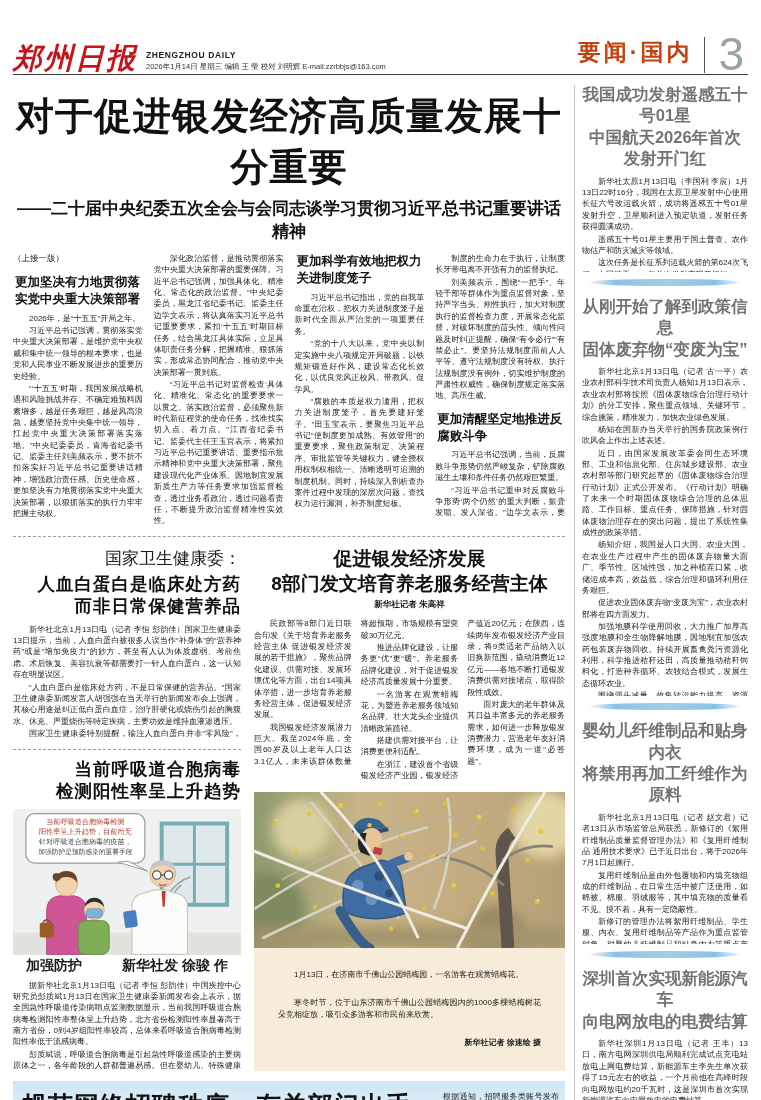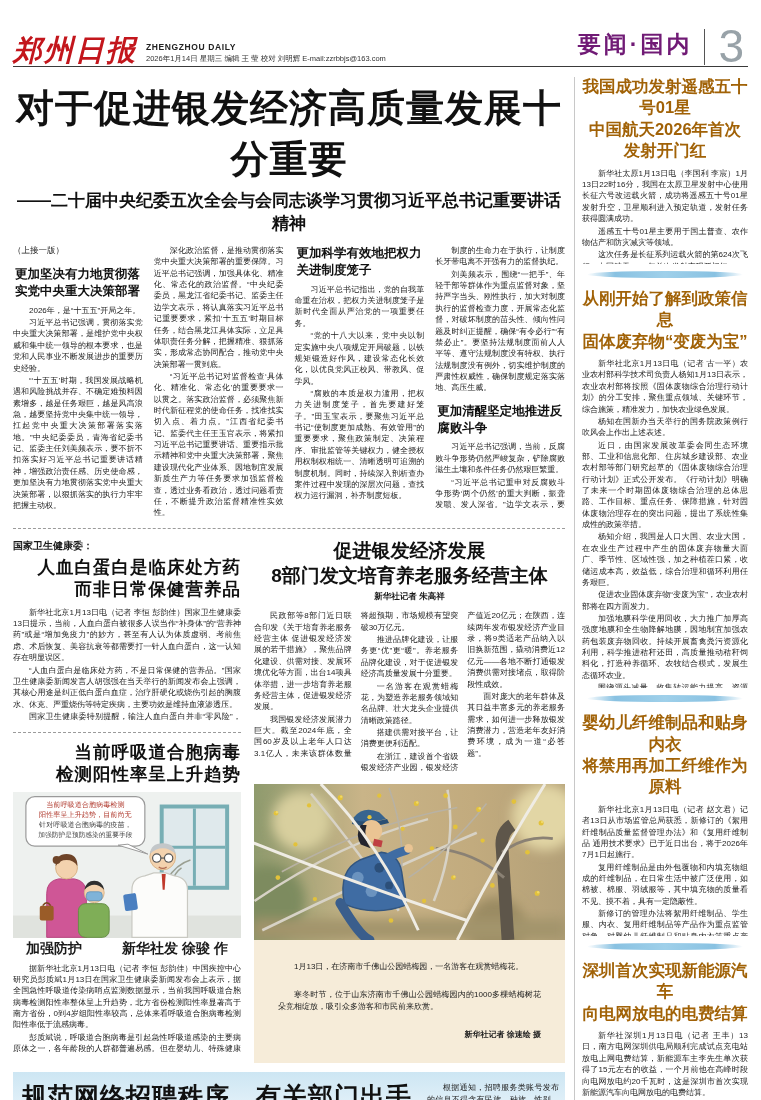--- a/index.html
+++ b/index.html
@@ -1,66 +1,66 @@
 <!DOCTYPE html>
 <html><head>
 <meta charset="utf-8">
 <style>
   html,body{margin:0;padding:0;background:#fff;}
   body{width:761px;height:1100px;overflow:hidden;font-family:"Liberation Sans","DejaVu Sans",sans-serif;color:#1b1b1b;}
   .page{padding:0 13px;}
   
-  .masthead{display:flex;justify-content:space-between;align-items:flex-end;padding-top:29px;border-bottom:1.5px solid #3a3a3a;padding-bottom:1px;}
+  .masthead{display:flex;justify-content:space-between;align-items:flex-end;padding-top:37px;border-bottom:1.5px solid #3a3a3a;padding-bottom:1px;}
   .mast-left{display:flex;align-items:flex-end;gap:9px;}
   .logo{font-family:"Liberation Serif","DejaVu Serif",serif;font-weight:bold;font-style:italic;font-size:29px;line-height:.95;color:#c3161c;letter-spacing:2px;}
   .mast-info{padding-bottom:1px;}
   .mast-en{font-size:8.5px;font-weight:bold;letter-spacing:.6px;color:#222;}
   .mast-date{font-size:7.5px;color:#333;margin-top:2px;white-space:nowrap;}
   .mast-right{display:flex;align-items:flex-end;}
-  .section-label{font-size:23px;font-weight:bold;letter-spacing:3px;color:#701a75;padding:0 12px 5px 0;}
+  .section-label{font-size:23px;font-weight:bold;letter-spacing:3px;color:#c2410c;padding:0 12px 5px 0;}
   .page-num{font-size:46px;font-weight:200;color:#98a2a8;line-height:.78;border-left:1.5px solid #555;padding-left:13px;padding-right:4px;}
   
   .content{display:flex;margin-top:6px;}
   .main-area{width:552px;flex:none;}
   .v-rule{width:1px;background:#c8c8c8;margin:4px 7px 8px 9px;}
   .sidebar{flex:1;min-width:0;overflow:hidden;display:flex;flex-direction:column;}
   
   .para,.body-txt p{font-size:8px;line-height:1.42;text-align:justify;text-indent:2em;margin:0 0 1px;color:#222;}
   .dashed{border-top:1px dashed #9b9b9b;margin:9px 0;}
   
   .lead h1{font-size:38px;font-weight:900;text-align:center;letter-spacing:1px;margin:10px 0 2px;color:#111;}
   .lead .deck{font-size:17px;font-weight:bold;text-align:center;margin:4px 0 10px;color:#111;}
   .lead-body{column-count:4;column-gap:11px;column-fill:auto;height:274px;overflow:hidden;}
   .continued{font-size:8.5px;margin:0 0 6px;text-indent:0;}
   h3.sub{font-size:12.5px;line-height:1.35;font-weight:bold;margin:9px 2px 5px;color:#111;}
   
   .mid-row{display:flex;gap:13px;margin-top:0;}
   .col-left{width:228px;flex:none;}
   .col-mid{flex:1;min-width:0;}
-  .kicker{font-size:10px;font-weight:bold;text-align:left;margin:1px 0 4px;}
+  .kicker{font-size:17px;font-weight:normal;text-align:right;margin:1px 0 4px;}
   .albumin h2,.rsv h2{font-size:17.5px;line-height:1.25;font-weight:bold;text-align:right;letter-spacing:1px;margin:0 0 6px;color:#111;}
   .albumin .body{max-height:116px;overflow:hidden;}
   .rsv .body{max-height:92px;overflow:hidden;}
   .cartoon{width:100%;height:146px;display:block;background:#eef1ef;}
   .cap-row{display:flex;justify-content:center;font-size:14px;font-weight:bold;margin:2px 1px 5px;gap:40px;}
   .silver h2{font-size:19px;line-height:1.3;font-weight:bold;text-align:center;margin:1px 0 3px;color:#111;}
   .byline{font-size:8.5px;font-weight:bold;text-align:center;margin:0 0 7px;}
   .silver-cols{column-count:3;column-gap:9px;column-fill:auto;height:166px;overflow:hidden;}
   figure{margin:8px 0 0;}
   .photo-svg{width:100%;height:156px;display:block;}
   .photo-cap{background:#f6ecd9;padding:5px 8px 6px;}
   .photo-cap p{font-size:8px;line-height:1.5;text-indent:2em;margin:16px;text-align:justify;}
   .photo-cap .credit{text-align:right;font-weight:bold;text-indent:0;}
   
   .bottom{margin-top:9px;height:140px;box-sizing:border-box;display:flex;gap:12px;padding:7px 6px 3px;background:linear-gradient(180deg,#cde6f3 0,#e7f3fa 42px,#fff 80px);}
   .bottom-left{width:396px;flex:none;display:flex;flex-direction:column;}
   .bottom h2{font-size:25px;font-weight:900;text-align:center;letter-spacing:1px;margin:1px 0 3px;color:#111;}
   .bottom-right{flex:1;min-width:0;overflow:hidden;padding-top:3px;}
   
-  .side-article h2{font-size:16.5px;line-height:1.3;font-weight:bold;text-align:center;margin:3px 0 6px;color:#a16207;}
+  .side-article h2{font-size:16.5px;line-height:1.3;font-weight:bold;text-align:center;margin:3px 0 6px;color:#737373;}
   .side-article h2 span{display:block;}
   .side-article .body{overflow:hidden;}
   .b-sat{max-height:96px;} .b-agri{max-height:330px;} .b-tex{max-height:132px;} .b-v2g{max-height:214px;}
   .side-div{height:7px;margin:7px 5px;border-radius:50%;background:linear-gradient(90deg,rgba(159,208,234,0) 0%,rgba(130,190,224,.95) 18%,#9fd0ea 50%,rgba(130,190,224,.95) 82%,rgba(159,208,234,0) 100%);}
 </style>
 </head>
 <body>
 
 <div class="page">
 

